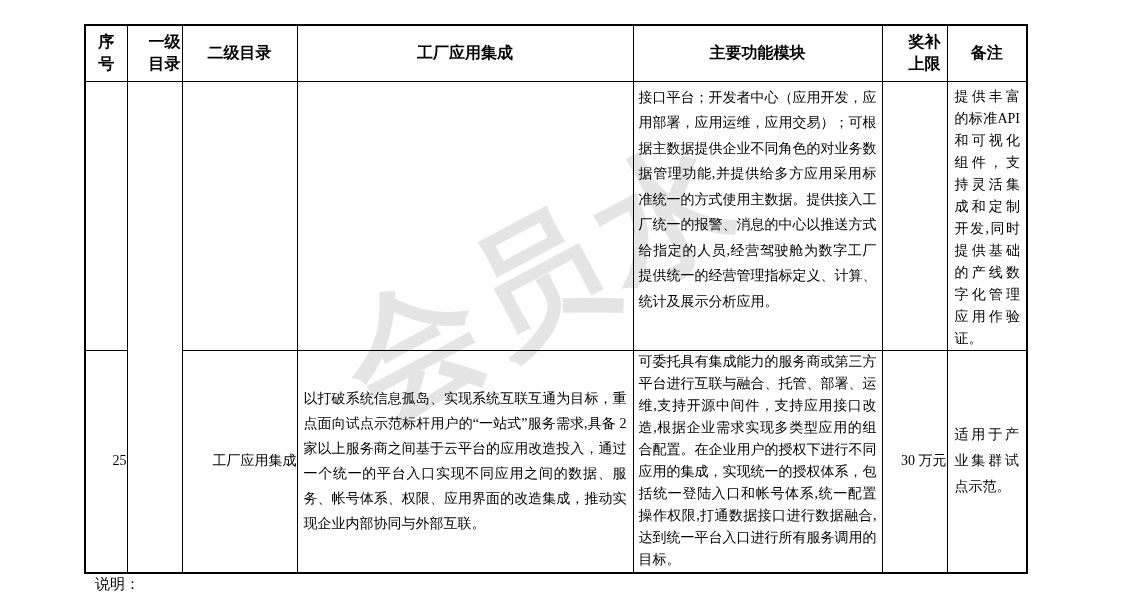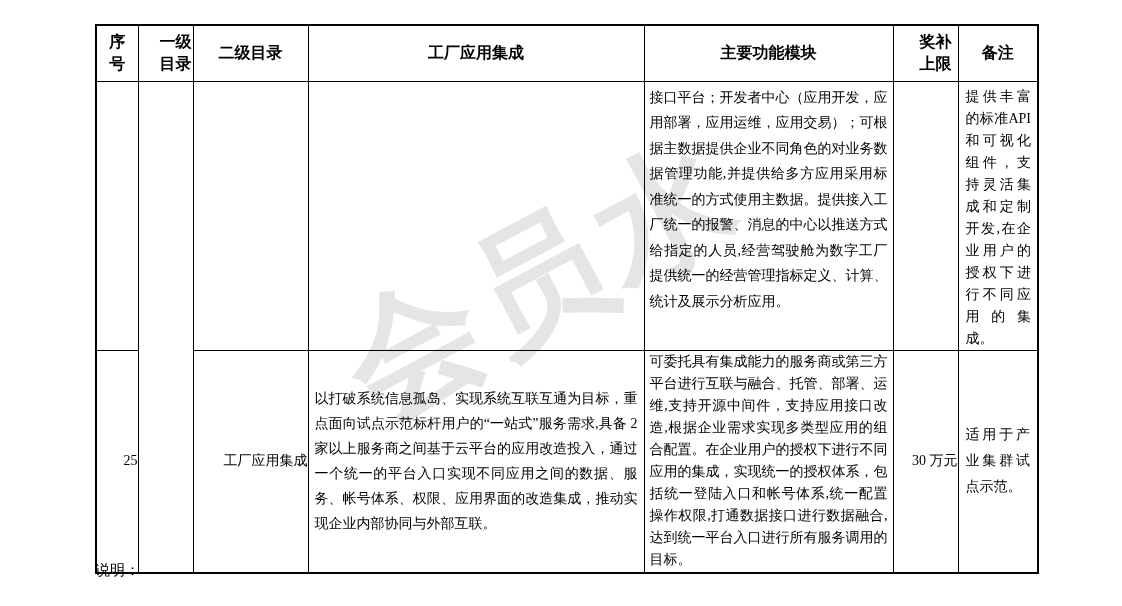--- a/index.html
+++ b/index.html
@@ -21,21 +21,21 @@
     font-weight: bold;
     color: #e5e5e5;
     white-space: nowrap;
     transform: rotate(-28deg);
     transform-origin: center;
     user-select: none;
     letter-spacing: 6px;
   }
   table.catalog {
     position: absolute;
-    left: 95px;
+    left: 84px;
     top: 24px;
     width: 942px;
     z-index: 1;
     border-collapse: collapse;
     table-layout: fixed;
     background: transparent;
   }
   table.catalog, table.catalog td, table.catalog th { border: 1px solid #000; }
   table.catalog { border: 2px solid #000; }
   thead th { border-bottom: 2px solid #000; }
@@ -83,21 +83,21 @@
   td.cell-remark-r2 {
     text-align: justify;
     text-justify: inter-character;
     line-height: 26px;
     padding: 8px 7px;
   }
   td.center { text-align: right; }
   .note-label {
     position: absolute;
     left: 95px;
-    top: 561px;
+    top: 575px;
     font-size: 15px;
     z-index: 1;
   }
   .note-item {
     position: absolute;
     left: 121px;
     top: 582px;
     font-size: 15px;
     z-index: 1;
   }
@@ -131,21 +131,21 @@
       </tr>
     </thead>
     <tbody>
       <tr class="r1">
         <td class="center"></td>
         <td class="center" rowspan="2"></td>
         <td class="center"></td>
         <td></td>
         <td class="cell-modules-r1">接口平台；开发者中心（应用开发，应用部署，应用运维，应用交易）；可根据主数据提供企业不同角色的对业务数据管理功能,并提供给多方应用采用标准统一的方式使用主数据。提供接入工厂统一的报警、消息的中心以推送方式给指定的人员,经营驾驶舱为数字工厂提供统一的经营管理指标定义、计算、统计及展示分析应用。</td>
         <td class="center"></td>
-        <td class="cell-remark-r1">提供丰富的标准API和可视化组件，支持灵活集成和定制开发,在企业用户的授权下进行不同应用的集成。</td>
+        <td class="cell-remark-r1">提供丰富的标准API和可视化组件，支持灵活集成和定制开发,同时提供基础的产线数字化管理应用作验证。</td>
       </tr>
       <tr class="r2">
         <td class="center">25</td>
         <td class="center">工厂应用集成</td>
         <td class="cell-scenario-r2">以打破系统信息孤岛、实现系统互联互通为目标，重点面向试点示范标杆用户的“一站式”服务需求,具备 2 家以上服务商之间基于云平台的应用改造投入，通过一个统一的平台入口实现不同应用之间的数据、服务、帐号体系、权限、应用界面的改造集成，推动实现企业内部协同与外部互联。</td>
         <td class="cell-modules-r2">可委托具有集成能力的服务商或第三方平台进行互联与融合、托管、部署、运维,支持开源中间件，支持应用接口改造,根据企业需求实现多类型应用的组合配置。在企业用户的授权下进行不同应用的集成，实现统一的授权体系，包括统一登陆入口和帐号体系,统一配置操作权限,打通数据接口进行数据融合,达到统一平台入口进行所有服务调用的目标。</td>
         <td class="center">30 万元</td>
         <td class="cell-remark-r2">适用于产业集群试点示范。</td>
       </tr>
     </tbody>

